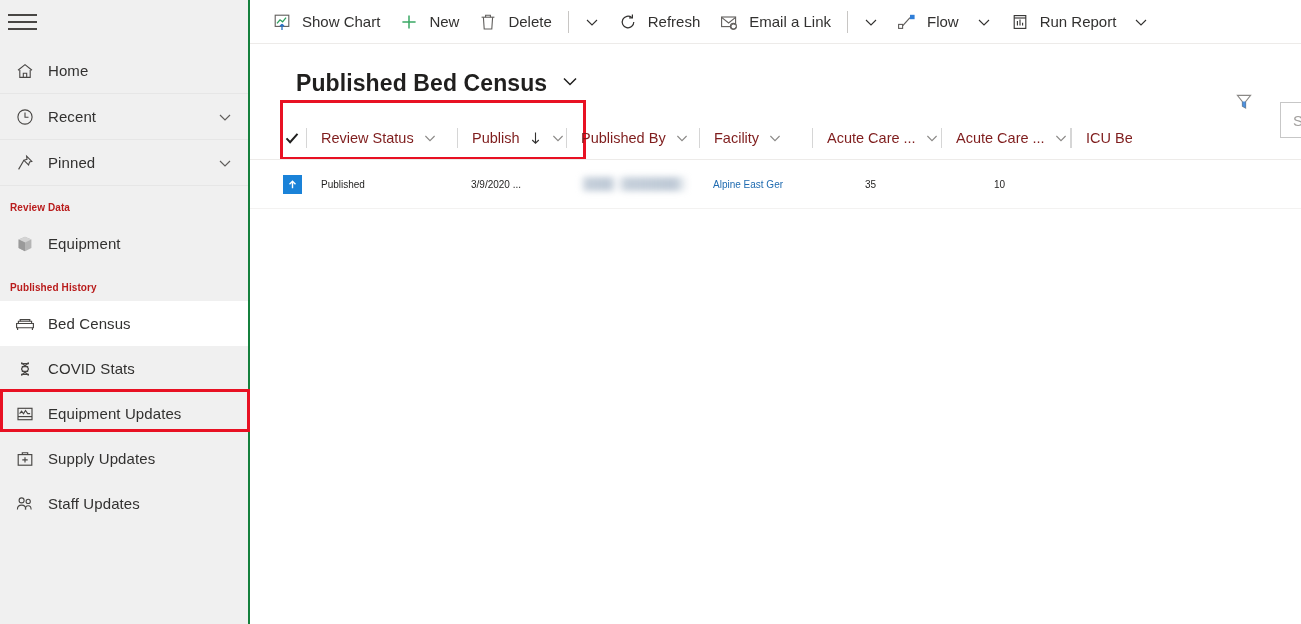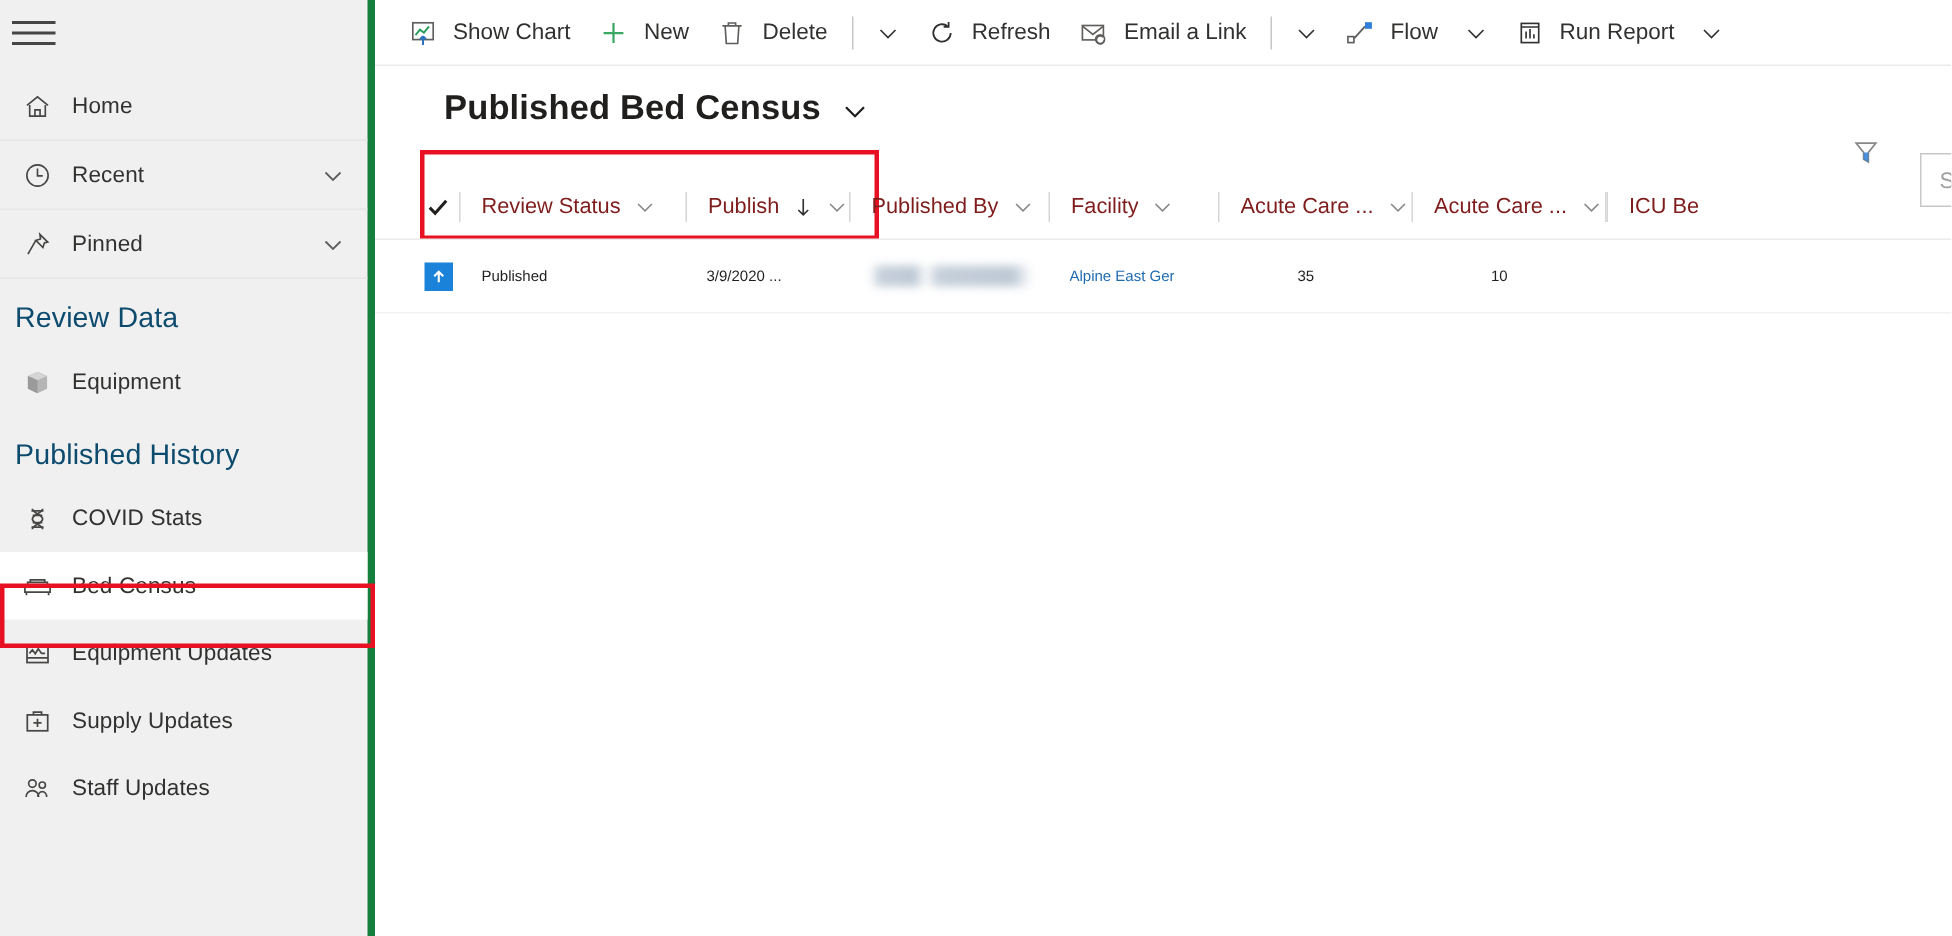--- a/index.html
+++ b/index.html
@@ -20,21 +20,21 @@
     width: 1301px;
     height: 624px;
     display: flex;
   }
 
   
   .sidebar {
     width: 250px;
     height: 624px;
     background: #f0f0f0;
-    border-right: 5px solid #15803d;
+    border-right: 2px solid #15803d;
     box-sizing: border-box;
     position: relative;
     flex: 0 0 250px;
   }
   .hamburger {
     width: 48px;
     height: 44px;
     display: flex;
     flex-direction: column;
     justify-content: center;
@@ -79,23 +79,23 @@
     white-space: nowrap;
     letter-spacing: .1px;
   }
   .nav-item .chev {
     margin-left: auto;
     color: #605e5c;
     display: flex;
     align-items: center;
   }
   .group-title {
-    font-size: 19px;
-    font-weight: normal;
-    color: #0c4a6e;
+    font-size: 10px;
+    font-weight: bold;
+    color: #b91c1c;
     padding: 16px 0 8px 10px;
     letter-spacing: .1px;
   }
   .highlight-box {
     position: absolute;
     border: 3px solid #e81123;
     box-sizing: border-box;
     pointer-events: none;
   }
   #bed-census-hl {
@@ -163,23 +163,23 @@
   
   .viewbar {
     height: 72px;
     position: relative;
     display: flex;
     align-items: center;
   }
   .view-title-wrap {
     position: absolute;
     left: 34px;
-    top: 8px;
-    display: flex;
-    align-items: flex-end;
+    top: 20px;
+    display: flex;
+    align-items: flex-start;
     padding: 6px 12px 8px 12px;
     cursor: pointer;
   }
   .view-title {
     font-size: 23px;
     font-weight: bold;
     color: #201f1e;
     letter-spacing: .1px;
   }
   .view-title-chev {
@@ -414,41 +414,41 @@
           <path d="M10 2.8 16.4 5.6v8.5L10 17.2 3.6 14.1V5.6z" fill="#b5b5b5"></path>
           <path d="M10 2.8 16.4 5.6 10 8.5 3.6 5.6z" fill="#d4d4d4"></path>
           <path d="M10 8.5v8.7L3.6 14.1V5.6z" fill="#9a9a9a"></path>
         </svg>
       </span>
       <span class="lbl">Equipment</span>
     </div>
 
     <div class="group-title">Published History</div>
 
-    <div class="nav-item">
-      <span class="ico">
-        <svg width="20" height="20" viewBox="0 0 20 20" fill="none" stroke="#484644" stroke-width="1.2">
-          <path d="M6.6 3.2c0 3 6.8 3.6 6.8 6.8s-6.8 3.8-6.8 6.8"></path>
-          <path d="M13.4 3.2c0 3-6.8 3.6-6.8 6.8s6.8 3.8 6.8 6.8"></path>
-          <path d="M6 4.6h8M6.8 7.6h6.4M6.8 12.4h6.4M6 15.4h8"></path>
-        </svg>
-      </span>
-      <span class="lbl">COVID Stats</span>
-    </div>
-
     <div class="nav-item selected">
       <span class="ico">
         <svg width="22" height="20" viewBox="0 0 22 20" fill="none" stroke="#484644" stroke-width="1.15">
           <path d="M2.6 9.5h16.8v4.2H2.6z"></path>
           <path d="M4.4 9.5V7.2h13.2v2.3"></path>
           <path d="M6.2 7.2V5.6h9.6v1.6"></path>
           <path d="M3.6 13.7v2.2M18.4 13.7v2.2"></path>
         </svg>
       </span>
       <span class="lbl">Bed Census</span>
+    </div>
+
+    <div class="nav-item">
+      <span class="ico">
+        <svg width="20" height="20" viewBox="0 0 20 20" fill="none" stroke="#484644" stroke-width="1.2">
+          <path d="M6.6 3.2c0 3 6.8 3.6 6.8 6.8s-6.8 3.8-6.8 6.8"></path>
+          <path d="M13.4 3.2c0 3-6.8 3.6-6.8 6.8s6.8 3.8 6.8 6.8"></path>
+          <path d="M6 4.6h8M6.8 7.6h6.4M6.8 12.4h6.4M6 15.4h8"></path>
+        </svg>
+      </span>
+      <span class="lbl">COVID Stats</span>
     </div>
 
     <div class="nav-item">
       <span class="ico">
         <svg width="20" height="20" viewBox="0 0 20 20" fill="none" stroke="#484644" stroke-width="1.15">
           <rect x="3" y="4.3" width="14" height="11.4"></rect>
           <path d="M3 12.6h14"></path>
           <path d="M4.6 9.6l2-2.4 1.9 2.6 2-3.3 2.2 3.1h2.4"></path>
         </svg>
       </span>

